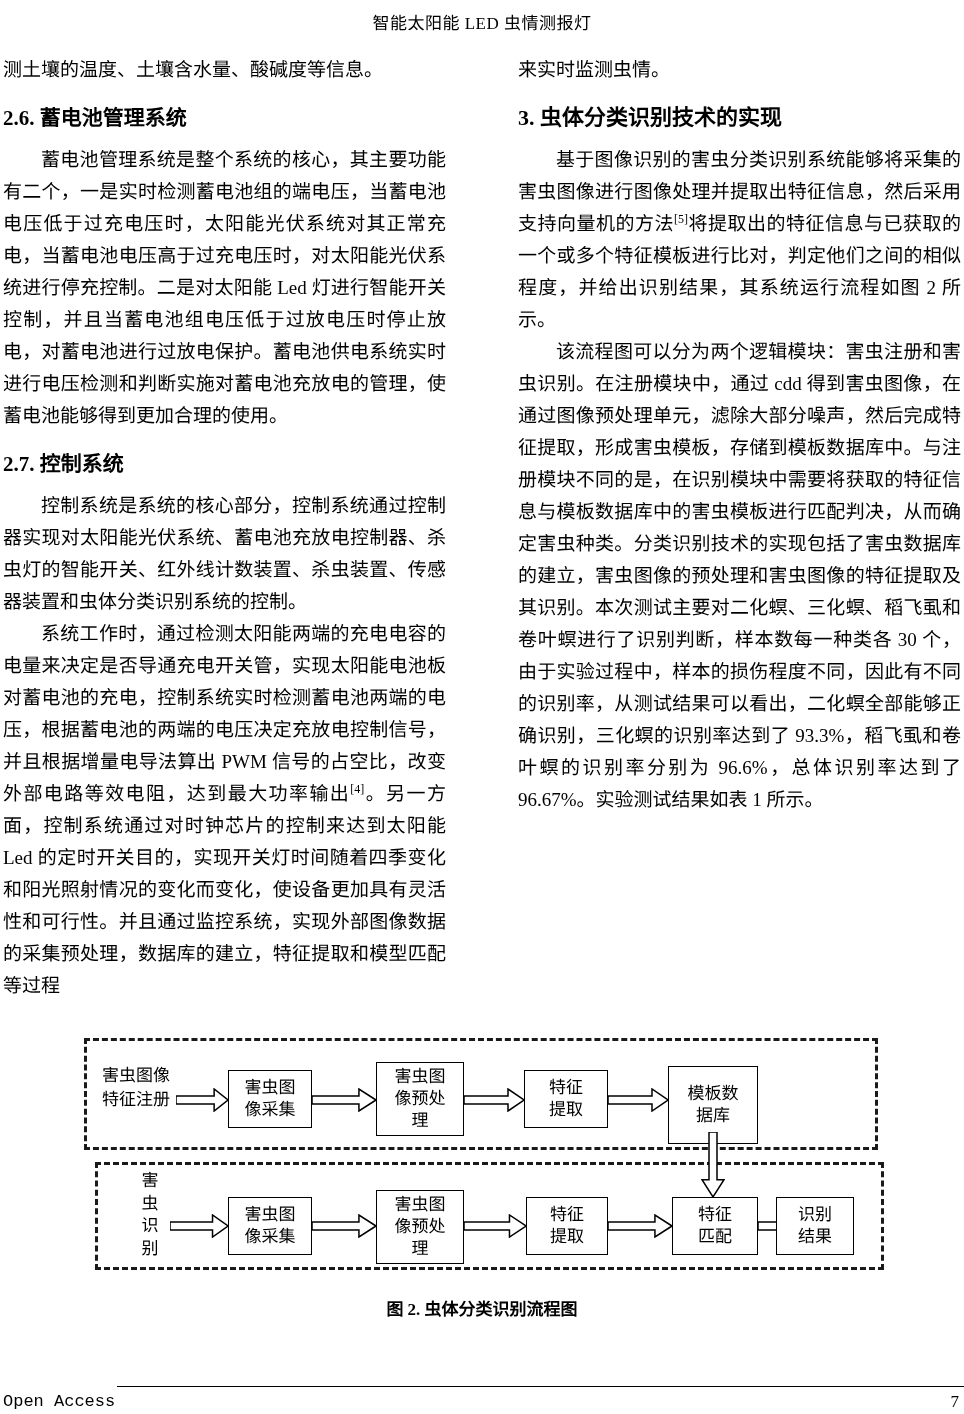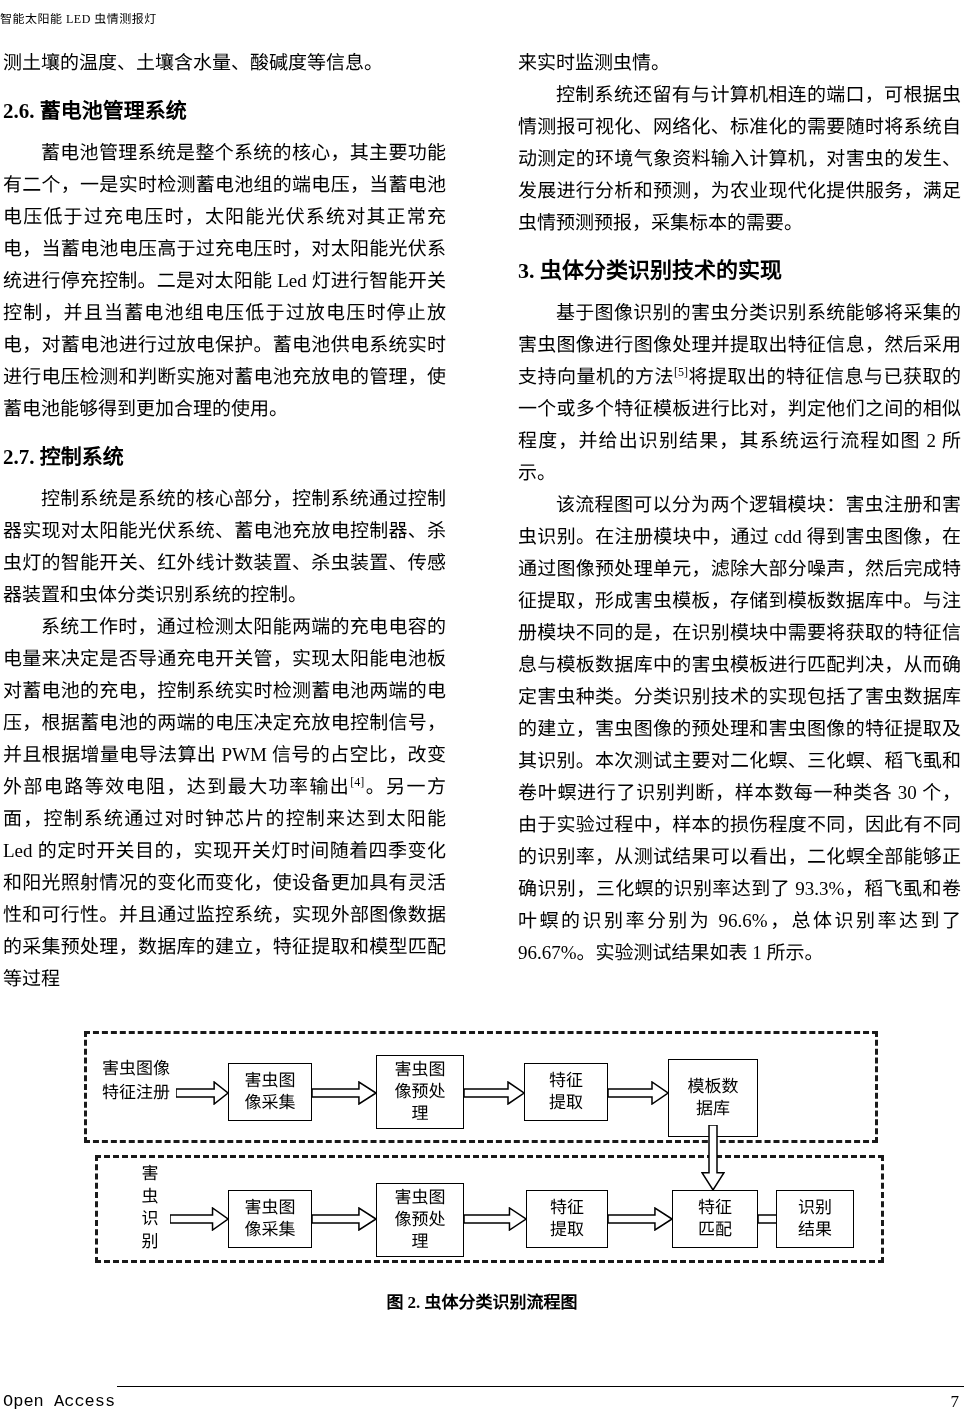--- a/index.html
+++ b/index.html
@@ -1,20 +1,20 @@
 <!DOCTYPE html>
 <html lang="zh-CN"><head>
 <meta charset="utf-8">
 <style>
   html,body { margin:0; padding:0; background:#ffffff; }
   .page {
     position:relative; width:964px; height:1414px; background:#fff;
     font-family:"Liberation Serif","DejaVu Serif",serif; color:#000; overflow:hidden;
   }
-  .doc-header { padding-top:9px; font-size:12px; letter-spacing:.5px; }
+  .doc-header { text-align:center; padding-top:9px; font-size:17px; letter-spacing:.5px; }
   .columns { display:flex; gap:72px; padding:0 3px; margin-top:20px; }
   .col { width:456px; }
   .body { margin:0; font-size:19px; line-height:32px; text-align:justify; text-indent:2em; }
   .no-indent { text-indent:0; }
   h2 { margin:17px 0 11px; font-size:21px; line-height:30px; font-weight:bold;
        font-family:"Liberation Serif","DejaVu Serif",serif; }
   h2.h3size { font-size:22px;font-family:Liberation Serif, serif; }
   .sup { vertical-align:super; font-size:12px; line-height:0; }
 
   .figure { position:relative; height:252px; margin-top:28px; font-size:17px; }
@@ -47,21 +47,20 @@
       <p class="body no-indent">测土壤的温度、土壤含水量、酸碱度等信息。</p>
       <h2>2.6. 蓄电池管理系统</h2>
       <p class="body">蓄电池管理系统是整个系统的核心，其主要功能有二个，一是实时检测蓄电池组的端电压，当蓄电池电压低于过充电压时，太阳能光伏系统对其正常充电，当蓄电池电压高于过充电压时，对太阳能光伏系统进行停充控制。二是对太阳能 Led 灯进行智能开关控制，并且当蓄电池组电压低于过放电压时停止放电，对蓄电池进行过放电保护。蓄电池供电系统实时进行电压检测和判断实施对蓄电池充放电的管理，使蓄电池能够得到更加合理的使用。</p>
       <h2>2.7. 控制系统</h2>
       <p class="body">控制系统是系统的核心部分，控制系统通过控制器实现对太阳能光伏系统、蓄电池充放电控制器、杀虫灯的智能开关、红外线计数装置、杀虫装置、传感器装置和虫体分类识别系统的控制。</p>
       <p class="body"><span>系统工作时，通过检测太阳能两端的充电电容的电量来决定是否导通充电开关管，实现太阳能电池板对蓄电池的充电，控制系统实时检测蓄电池两端的电压，根据蓄电池的两端的电压决定充放电控制信号，并且根据增量电导法算出 PWM 信号的占空比，改变外部电路等效电阻，达到最大功率输出</span><span class="sup">[4]</span><span>。另一方面，控制系统通过对时钟芯片的控制来达到太阳能 Led 的定时开关目的，实现开关灯时间随着四季变化和阳光照射情况的变化而变化，使设备更加具有灵活性和可行性。并且通过监控系统，实现外部图像数据的采集预处理，数据库的建立，特征提取和模型匹配等过程</span></p>
     </div>
 
     <div class="col">
       <p class="body no-indent">来实时监测虫情。</p>
-      <p class="body">控制系统还留有与计算机相连的端口，可根据虫情测报可视化、网络化、标准化的需要随时将系统自动测定的环境气象资料输入计算机，对害虫的发生、发展进行分析和预测，为农业现代化提供服务，满足虫情预测预报，采集标本的需要。</p>
       <h2 class="h3size">3. 虫体分类识别技术的实现</h2>
       <p class="body"><span>基于图像识别的害虫分类识别系统能够将采集的害虫图像进行图像处理并提取出特征信息，然后采用支持向量机的方法</span><span class="sup">[5]</span><span>将提取出的特征信息与已获取的一个或多个特征模板进行比对，判定他们之间的相似程度，并给出识别结果，其系统运行流程如图 2 所示。</span></p>
       <p class="body">该流程图可以分为两个逻辑模块：害虫注册和害虫识别。在注册模块中，通过 cdd 得到害虫图像，在通过图像预处理单元，滤除大部分噪声，然后完成特征提取，形成害虫模板，存储到模板数据库中。与注册模块不同的是，在识别模块中需要将获取的特征信息与模板数据库中的害虫模板进行匹配判决，从而确定害虫种类。分类识别技术的实现包括了害虫数据库的建立，害虫图像的预处理和害虫图像的特征提取及其识别。本次测试主要对二化螟、三化螟、稻飞虱和卷叶螟进行了识别判断，样本数每一种类各 30 个，由于实验过程中，样本的损伤程度不同，因此有不同的识别率，从测试结果可以看出，二化螟全部能够正确识别，三化螟的识别率达到了 93.3%，稻飞虱和卷叶螟的识别率分别为 96.6%，总体识别率达到了 96.67%。实验测试结果如表 1 所示。</p>
     </div>
   </div>
 
   <div class="figure">
 
     <div class="dashed-box" style="left:84px;top:8px;width:794px;height:112px;"></div>
     <div class="dashed-box" style="left:95px;top:132px;width:789px;height:108px;"></div>

